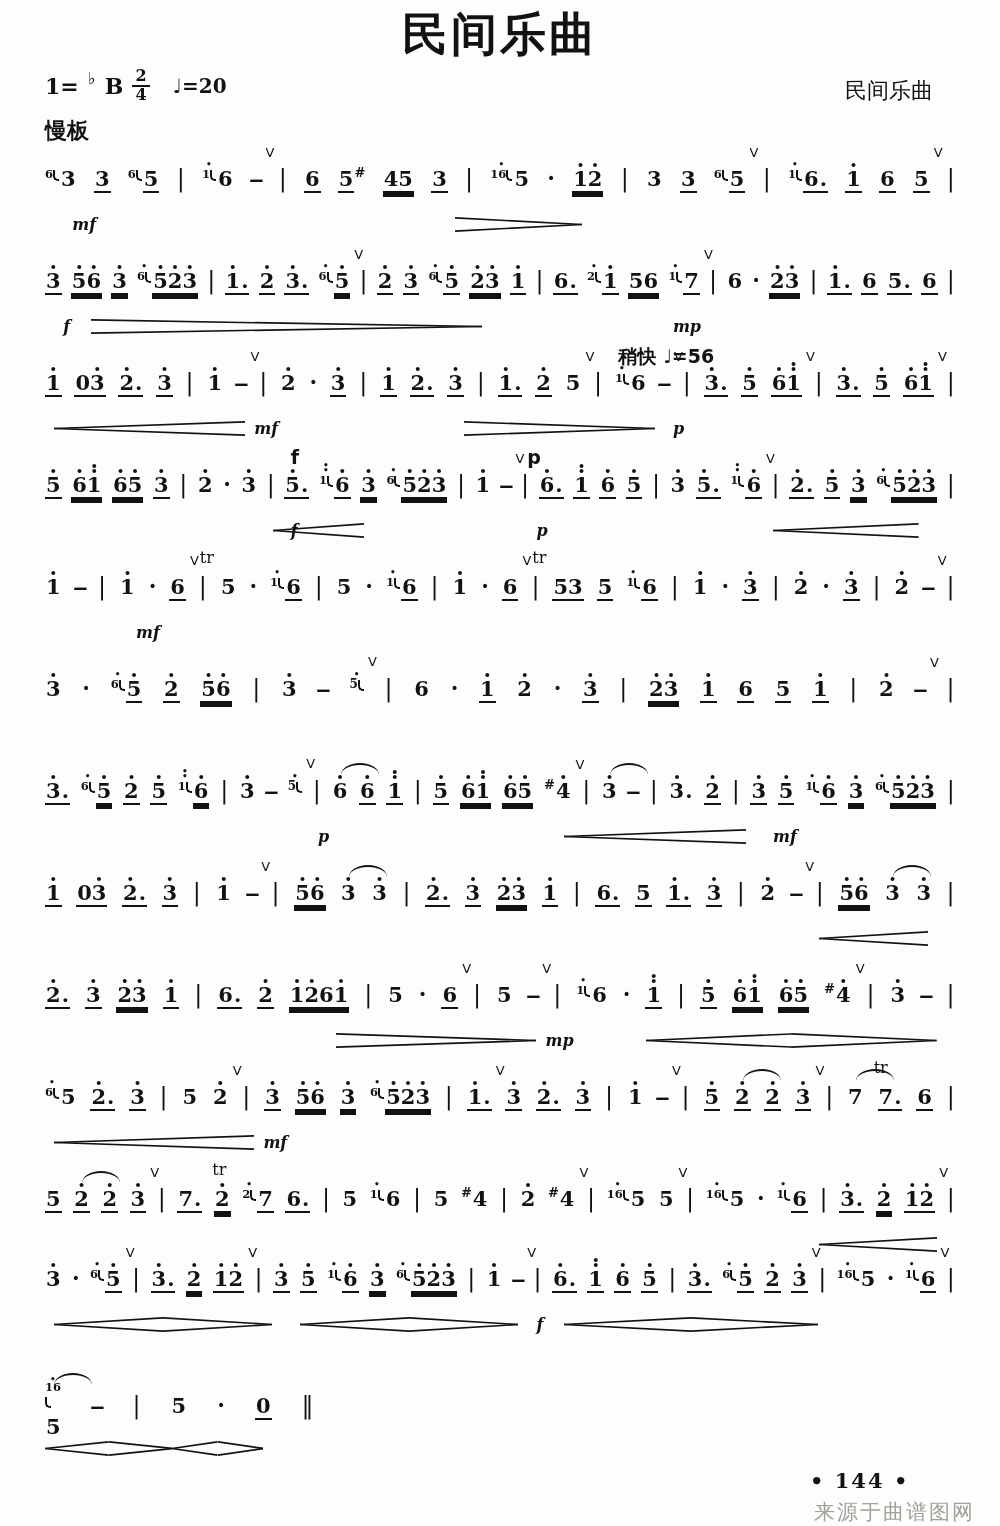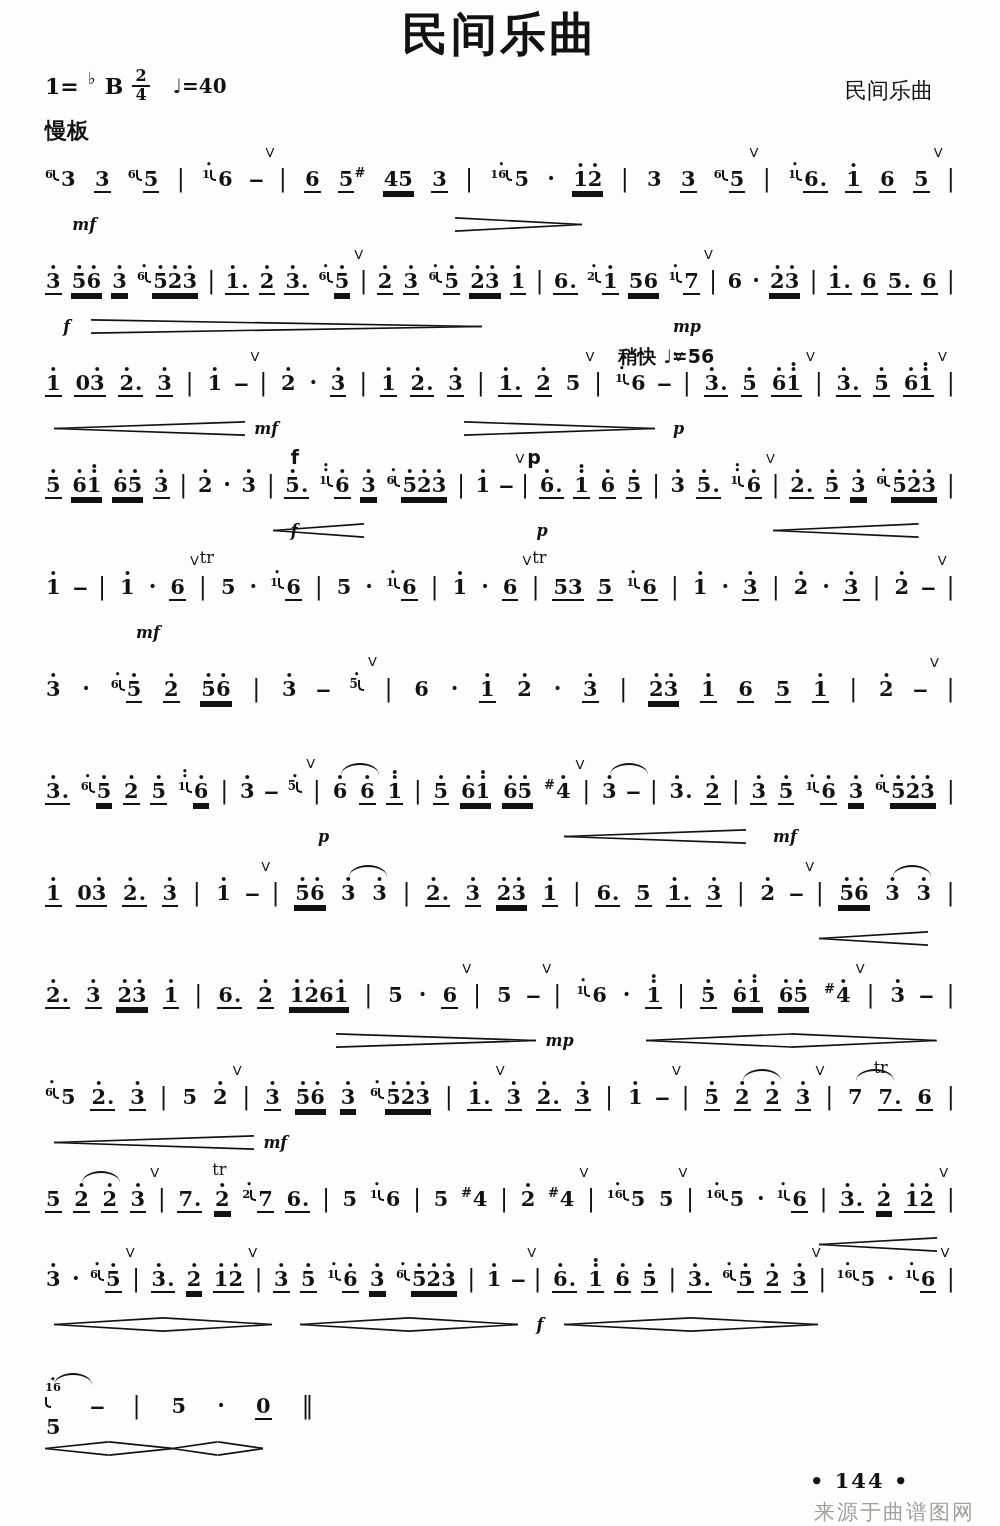--- a/index.html
+++ b/index.html
@@ -70,21 +70,21 @@
 
   <div class="meta">
     <div class="key-sig">
       <span>1=</span>
         <span class="flat">♭</span>
         <span>B</span>
       <span class="frac">
         <span class="ftop">2</span>
         <span>4</span>
       </span>
-      <span class="tempo">♩=40</span>
+      <span class="tempo">♩=20</span>
     </div>
     <div class="credit">民间乐曲</div>
   </div>
 
   <div class="section-label">慢板</div>
 
   <div class="score" id="score">
       <div class="system">
         <div class="zone above"></div>
         <div class="notes-row">

